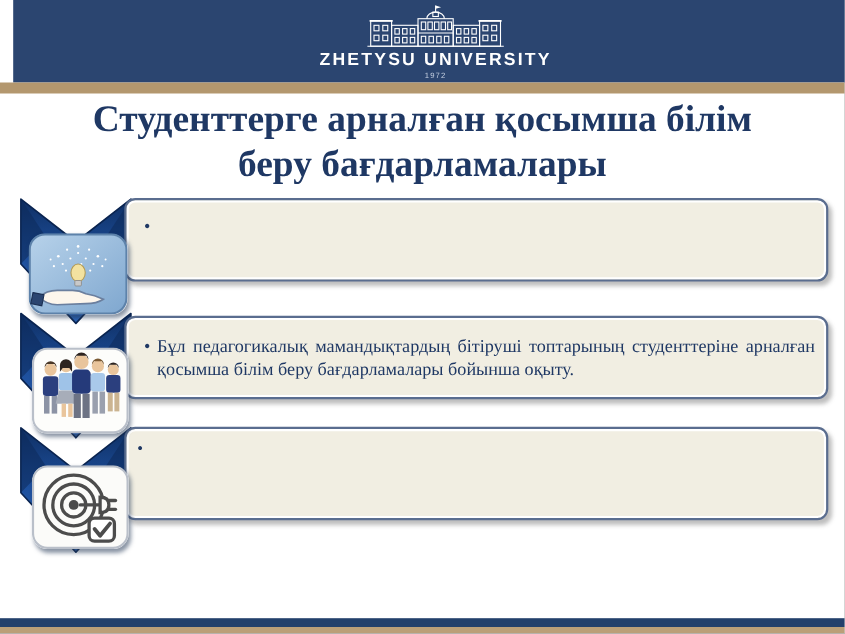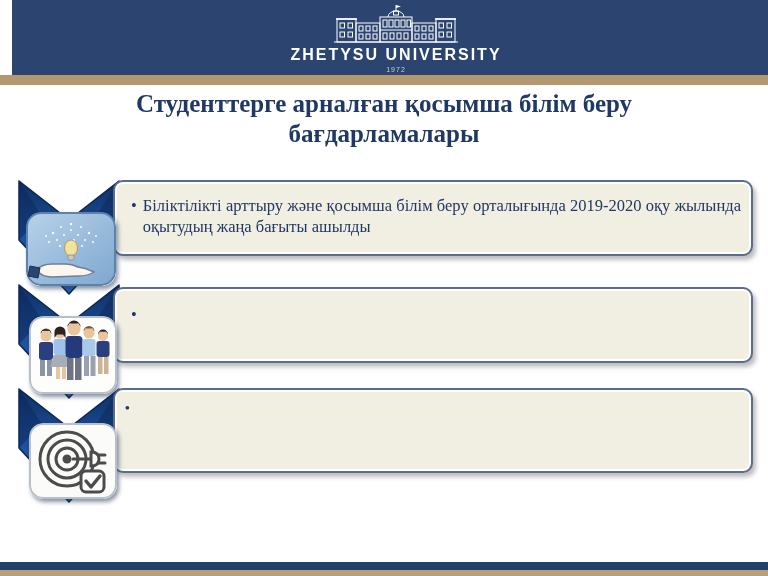--- a/index.html
+++ b/index.html
@@ -20,21 +20,21 @@
   }
   .uni-year{
     font-family:"Liberation Sans", sans-serif;color:#c6d0e2;
     font-size:7px;letter-spacing:1px;line-height:1;margin-top:3px;
   }
   .gold-divider-top{position:absolute;top:75px;left:0;width:768px;height:10px;background:#b3976e;}
   
   .page-title{
     position:absolute;top:89px;left:70px;width:628px;
     text-align:center;color:#1f3864;font-weight:bold;
-    font-size:25px;line-height:1.2;
+    font-size:34px;line-height:1.2;
   }
   
   .chevron-col{position:absolute;left:18px;top:180px;}
   
   .tbox{
     position:absolute;left:113px;width:640px;box-sizing:border-box;
     background:#f1eee2;border:2px solid #5a6d8f;border-radius:10px;
     box-shadow: inset 0 0 0 2px #ffffff, 3px 4px 4px rgba(110,110,110,.45);
     color:#1f3864;display:flex;align-items:flex-start;
   }
@@ -133,24 +133,24 @@
       <polygon points="101,1 101,60 78,36"></polygon>
       <polygon points="1,105 1,164 24,140"></polygon>
       <polygon points="101,105 101,164 78,140"></polygon>
       <polygon points="1,209 1,268 24,244"></polygon>
       <polygon points="101,209 101,268 78,244"></polygon>
     </g>
   </svg>
 
   <div class="tbox tbox-1">
     <span class="bullet">•</span>
-    <span class="txt">Біліктілікті арттыру және қосымша білім беру орталығында 2019-2020 оқу жылында оқытудың жаңа бағыты ашылды</span>
   </div>
   <div class="tbox tbox-2">
     <span class="bullet">•</span>
+    <span class="txt">Бұл педагогикалық мамандықтардың бітіруші топтарының студенттеріне арналған қосымша білім беру бағдарламалары бойынша оқыту.</span>
   </div>
   <div class="tbox tbox-3">
     <span class="bullet">•</span>
   </div>
 
   <svg class="tile icon-1" width="90" height="74" viewBox="0 0 90 74">
     <defs>
       <linearGradient id="gIc1" x1="0" y1="0" x2="1" y2="1">
         <stop offset="0" stop-color="#b7d2ea"></stop>
         <stop offset="1" stop-color="#7fa7cf"></stop>

